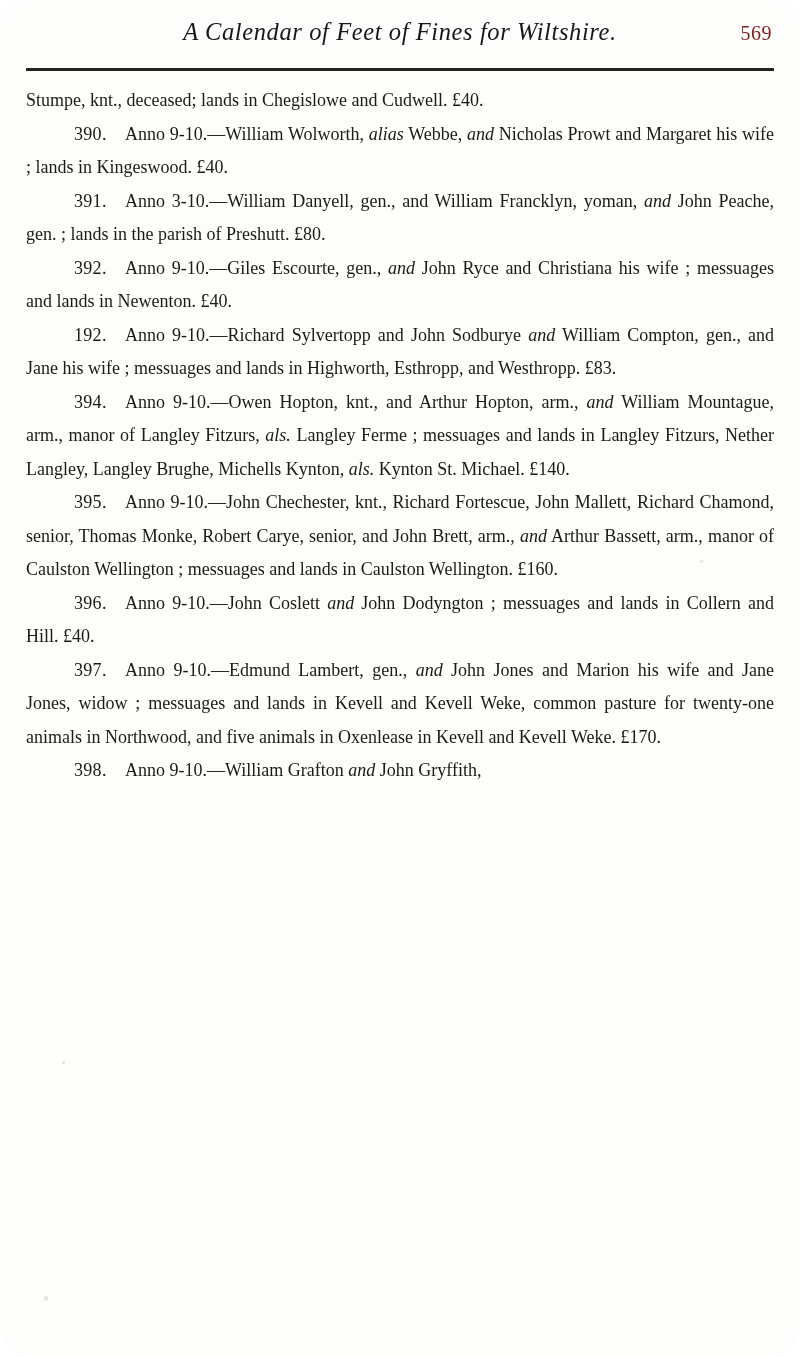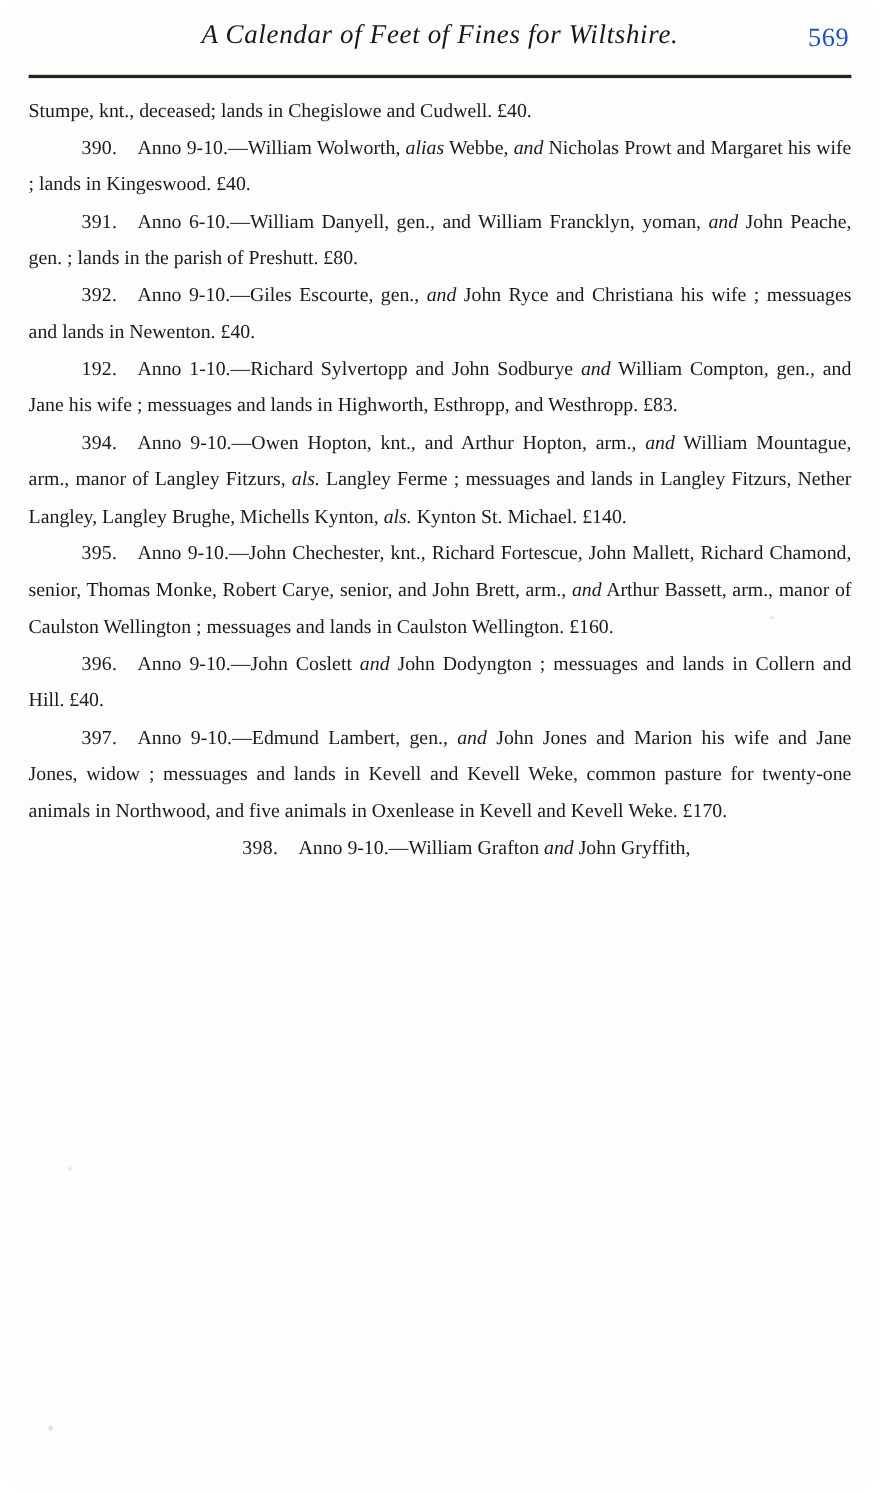--- a/index.html
+++ b/index.html
@@ -33,24 +33,24 @@
     font-size: 24.5px;
     font-style: italic;
     letter-spacing: 0.6px;
     white-space: nowrap;
     color: #18181a;
   }
   .page-number {
     position: absolute;
     right: 0;
     top: 4px;
-    font-size: 24px;
+    font-size: 20px;
     font-style: normal;
     letter-spacing: 0.5px;
-    color: #1d4ed8;
+    color: #7f1d1d;
   }
   .rule {
     position: absolute;
     left: 26px;
     right: 26px;
     top: 68px;
     height: 3px;
     background: #23231f;
   }
   .body-text {
@@ -65,21 +65,21 @@
   }
   .para {
     margin: 0;
     text-indent: 48px;
     text-align: justify;
   }
   .para.cont {
     text-indent: 0;
   }
   .para.last {
-    text-align: center;
+    text-align: left;
   }
   .it {
     font-style: italic;
   }
   .num {
     letter-spacing: 0.3px;
   }
   
   .speck {
     position: absolute;
@@ -96,23 +96,23 @@
   <div class="header">
     <div class="header-title">A Calendar of Feet of Fines for Wiltshire.</div>
     <div class="page-number">569</div>
   </div>
 
   <div class="rule"></div>
 
   <div class="body-text">
       <p class="para cont"><span>Stumpe, knt., deceased; lands in Chegislowe and Cudwell. £40.</span></p>
       <p class="para"><span class="num">390. </span><span>Anno 9-10.—William Wolworth, </span><span class="it">alias</span><span> Webbe, </span><span class="it">and</span><span> Nicholas Prowt and Margaret his wife ; lands in Kingeswood.   £40.</span></p>
-      <p class="para"><span class="num">391. </span><span>Anno 6-10.—William Danyell, gen., and William Francklyn, yoman, </span><span class="it">and</span><span> John Peache, gen. ; lands in the parish of Preshutt.   £80.</span></p>
+      <p class="para"><span class="num">391. </span><span>Anno 3-10.—William Danyell, gen., and William Francklyn, yoman, </span><span class="it">and</span><span> John Peache, gen. ; lands in the parish of Preshutt.   £80.</span></p>
       <p class="para"><span class="num">392. </span><span>Anno 9-10.—Giles Escourte, gen., </span><span class="it">and</span><span> John Ryce and Christiana his wife ; messuages and lands in Newenton. £40.</span></p>
-      <p class="para"><span class="num">192. </span><span>Anno 1-10.—Richard Sylvertopp and John Sodburye </span><span class="it">and</span><span> William Compton, gen., and Jane his wife ; messuages and lands in Highworth, Esthropp, and Westhropp. £83.</span></p>
+      <p class="para"><span class="num">192. </span><span>Anno 9-10.—Richard Sylvertopp and John Sodburye </span><span class="it">and</span><span> William Compton, gen., and Jane his wife ; messuages and lands in Highworth, Esthropp, and Westhropp. £83.</span></p>
       <p class="para"><span class="num">394. </span><span>Anno 9-10.—Owen Hopton, knt., and Arthur Hopton, arm., </span><span class="it">and</span><span> William Mountague, arm., manor of Langley Fitzurs, </span><span class="it">als.</span><span> Langley Ferme ; messuages and lands in Langley Fitzurs, Nether Langley, Langley Brughe, Michells Kynton, </span><span class="it">als.</span><span> Kynton St. Michael.   £140.</span></p>
       <p class="para"><span class="num">395. </span><span>Anno 9-10.—John Chechester, knt., Richard Fortescue, John Mallett, Richard Chamond, senior, Thomas Monke, Robert Carye, senior, and John Brett, arm., </span><span class="it">and</span><span> Arthur Bassett, arm., manor of Caulston Wellington ; messuages and lands in Caulston Wellington.   £160.</span></p>
       <p class="para"><span class="num">396. </span><span>Anno 9-10.—John Coslett </span><span class="it">and</span><span> John Dodyngton ; messuages and lands in Collern and Hill.   £40.</span></p>
       <p class="para"><span class="num">397. </span><span>Anno 9-10.—Edmund Lambert, gen., </span><span class="it">and</span><span> John Jones and Marion his wife and Jane Jones, widow ; messuages and lands in Kevell and Kevell Weke, common pasture for twenty-one animals in Northwood, and five animals in Oxenlease in Kevell and Kevell Weke.   £170.</span></p>
       <p class="para last"><span class="num">398. </span><span>Anno 9-10.—William Grafton </span><span class="it">and</span><span> John Gryffith,</span></p>
     </div>
 
   <div class="speck" style="left:44px; top:1296px; width:4px; height:5px;"></div>
   <div class="speck" style="left:62px; top:1061px; width:3px; height:3px;"></div>
   <div class="speck" style="left:700px; top:560px; width:3px; height:3px;"></div>

